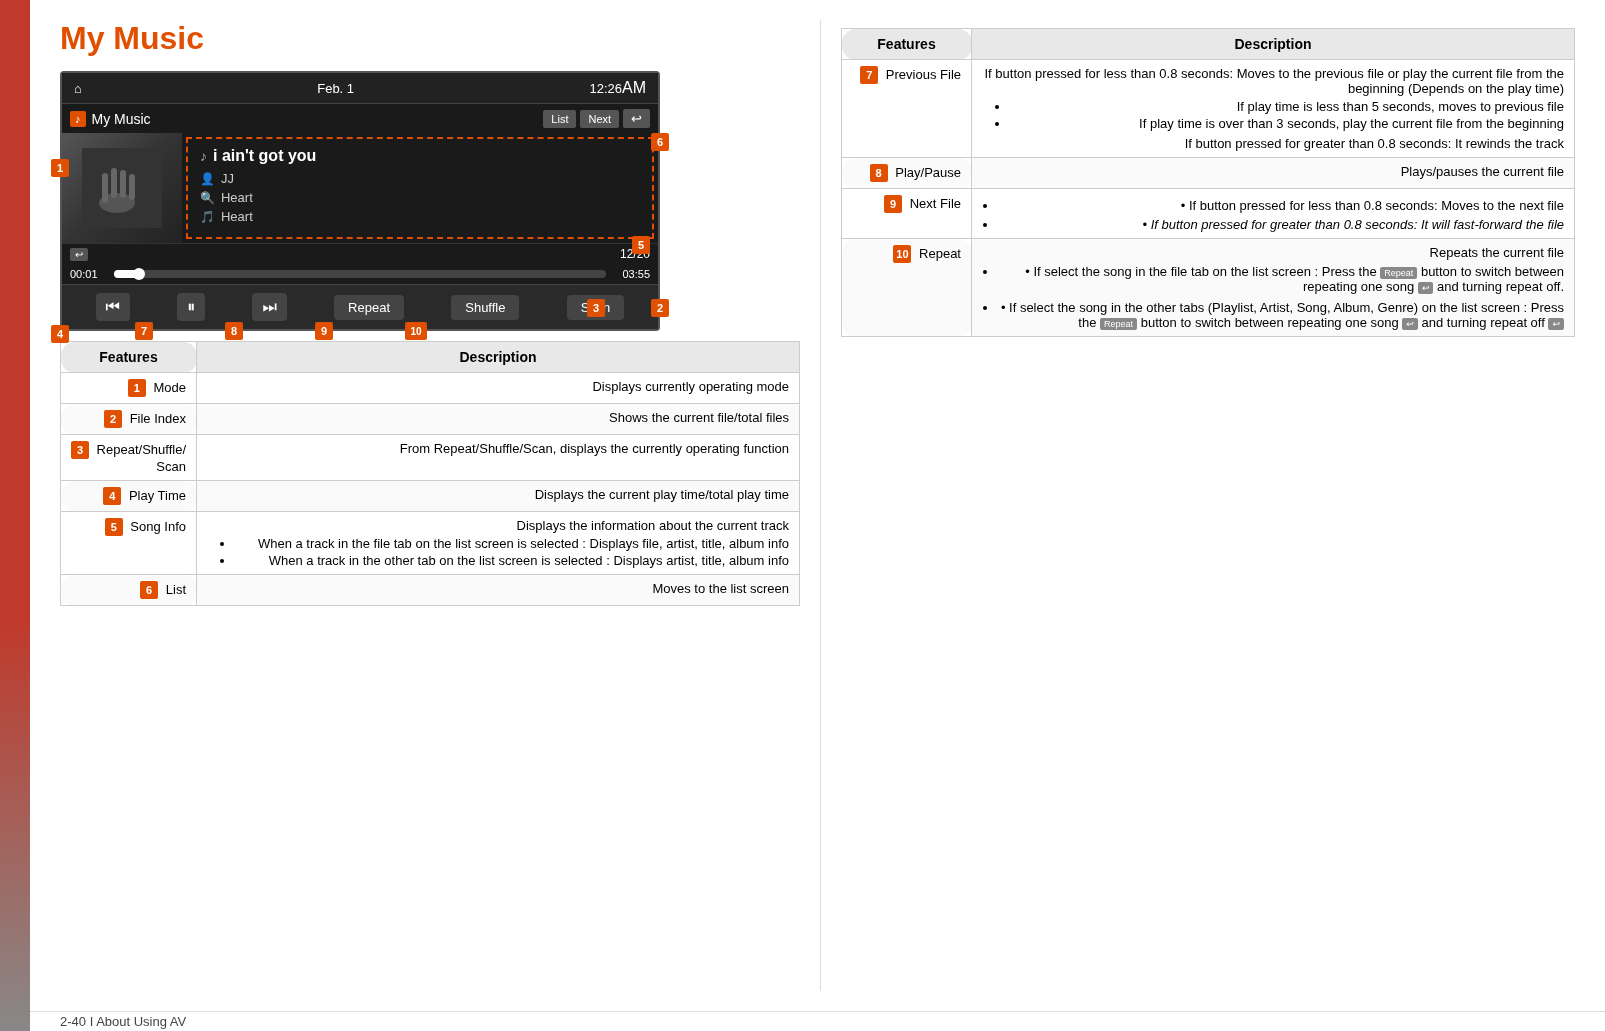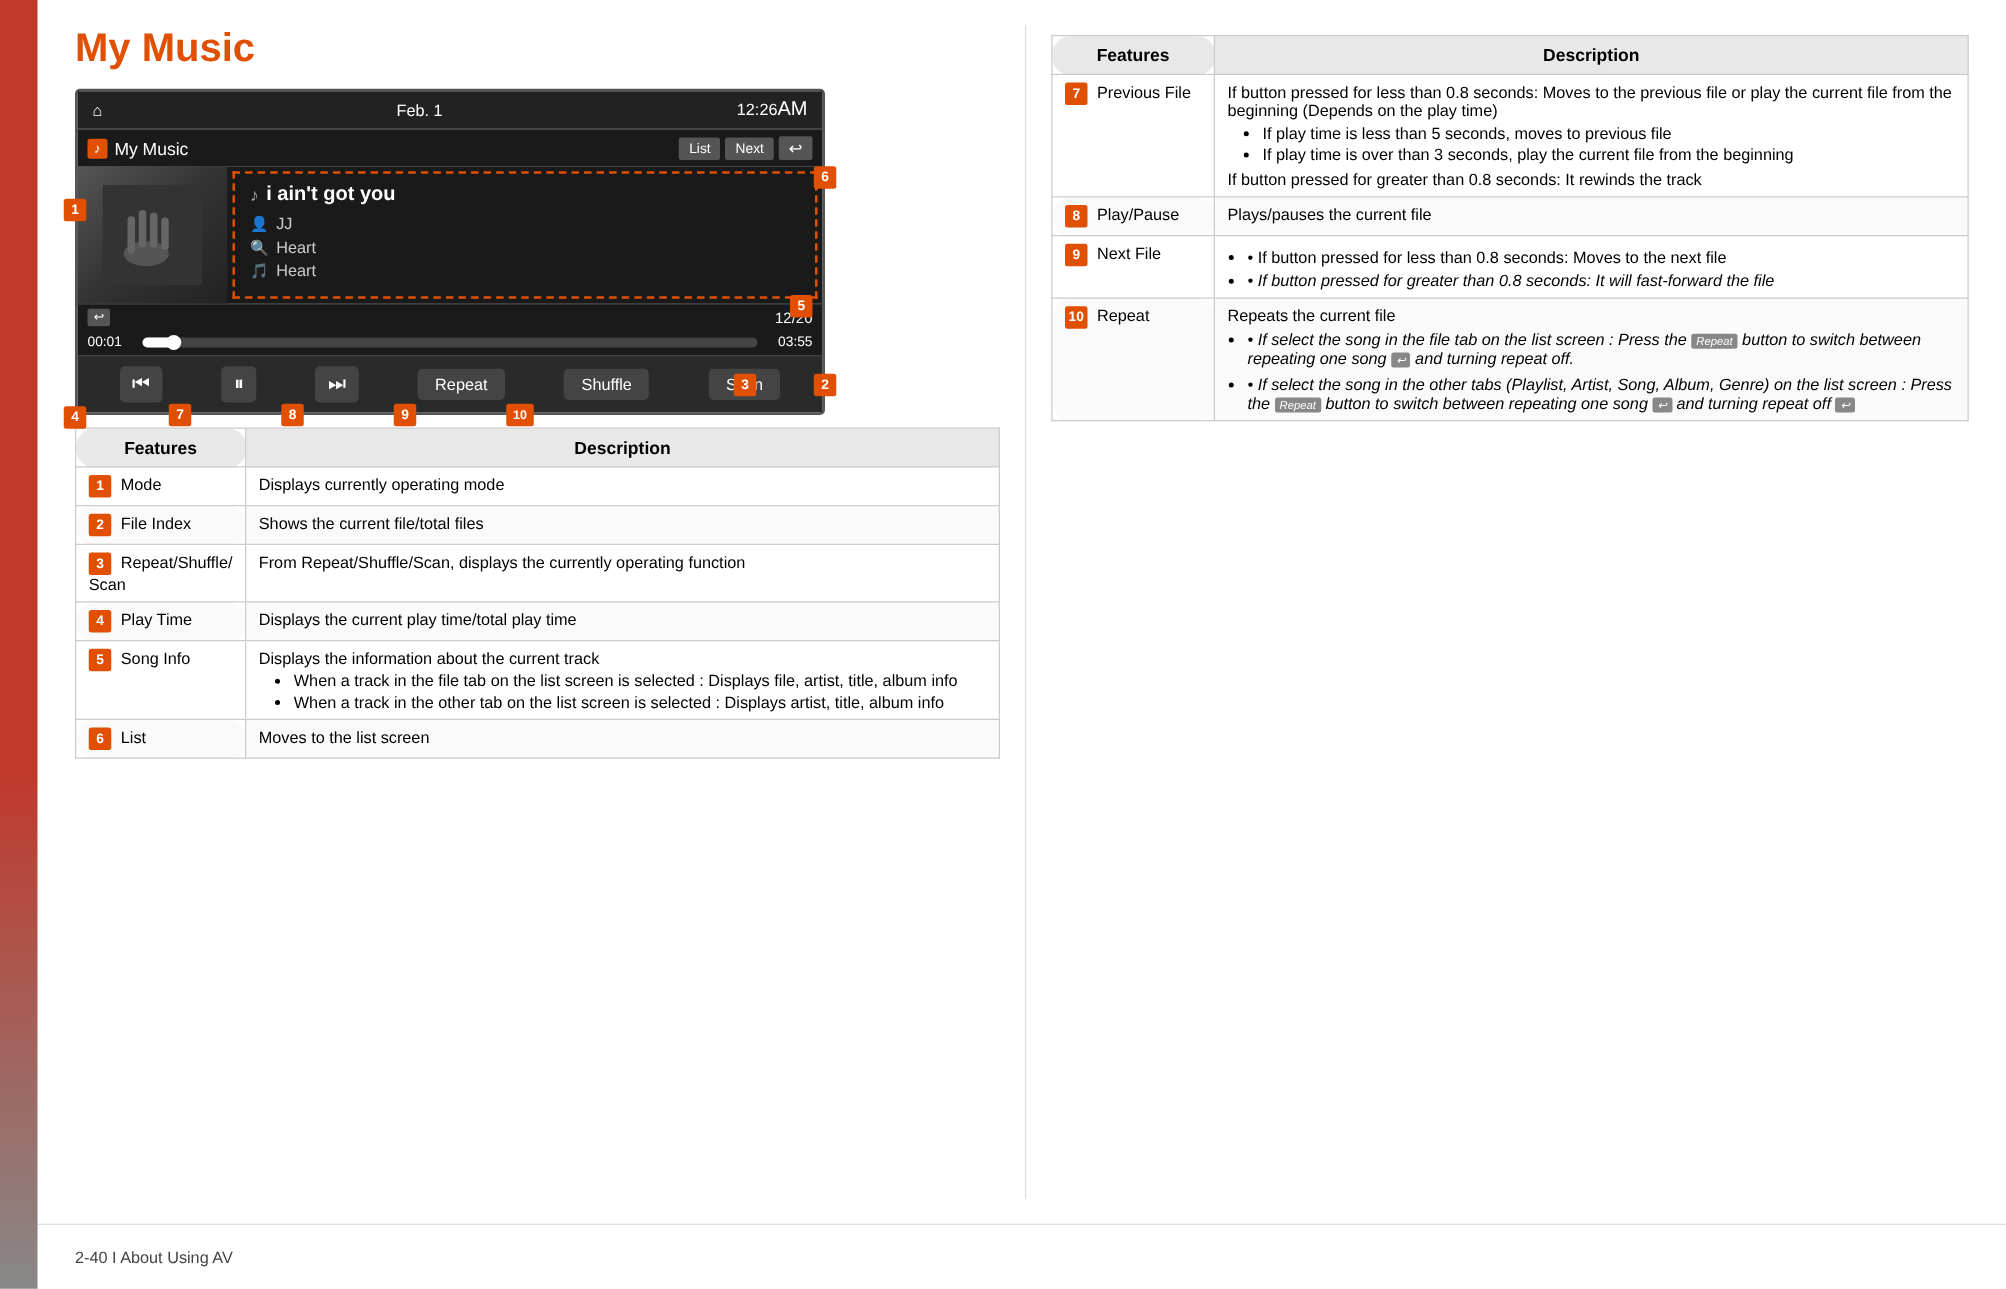--- a/index.html
+++ b/index.html
@@ -265,20 +265,21 @@
       border: 1px solid #ccc;
       padding: 7px 10px;
       text-align: center;
       font-weight: bold;
       font-size: 14px;
     }
     .features-table td {
       border: 1px solid #ccc;
       padding: 6px 10px;
       vertical-align: top;
+      text-align: right;
     }
     .features-table tr:nth-child(even) td { background: #fafafa; }
     .features-table .feat-col { width: 130px; white-space: nowrap; border-radius: 14px; }
     .desc-bullet { margin-left: 12px; margin-top: 3px; }
     .desc-bullet li { list-style: disc; margin-left: 16px; margin-top: 2px; }
 
     .repeat-btn-inline {
       display: inline-block;
       background: #888;
       color: #fff;
@@ -299,21 +300,21 @@
 
     
     .right-col {
       flex: 1;
       padding-left: 20px;
       border-left: 1px solid #ddd;
     }
 
     
     .page-footer {
-      padding: 18px 60px;
+      padding: 2px 60px;
       font-size: 13px;
       color: #444;
       border-top: 1px solid #ddd;
       background: #fff;
     }
 
     
     .left-accent {
       position: fixed;
       left: 0;
@@ -567,21 +568,21 @@
             </ul>
           </td>
         </tr>
 
         <tr>
           <td class="feat-col">
             <span class="badge">10</span> Repeat
           </td>
           <td>
             Repeats the current file
-            <ul class="desc-bullet" style="margin-left:0; list-style:none; margin-top:4px;font-style:italic;">
+            <ul class="desc-bullet" style="margin-left:0; list-style:none; margin-top:4px;">
               <li>• If select the song in the file tab on the list screen : Press the <span class="repeat-btn-inline">Repeat</span> button to switch between repeating one song <span class="repeat-icon-inline">↩</span> and turning repeat off.</li>
               <li style="margin-top:6px;">• If select the song in the other tabs (Playlist, Artist, Song, Album, Genre) on the list screen : Press the <span class="repeat-btn-inline">Repeat</span> button to switch between repeating one song <span class="repeat-icon-inline">↩</span> and turning repeat off <span class="repeat-icon-inline">↩</span></li>
             </ul>
           </td>
         </tr>
       </tbody>
     </table>
   </div>
 </div>
 

